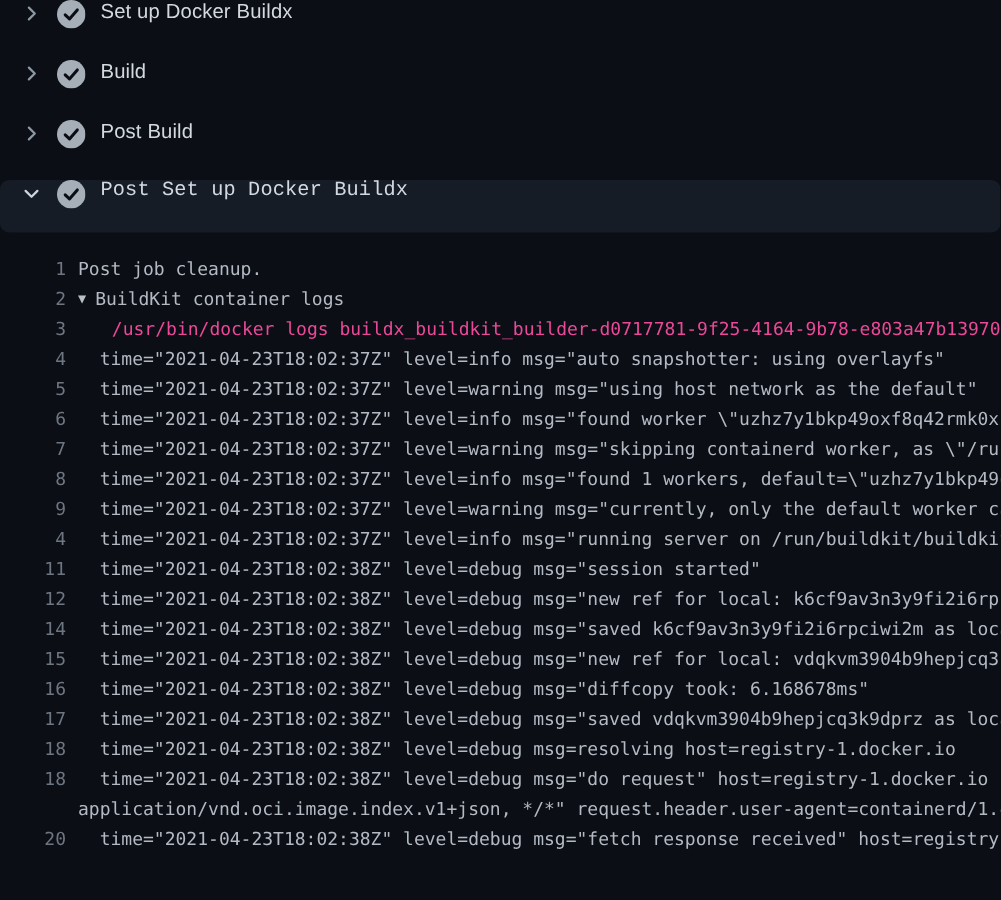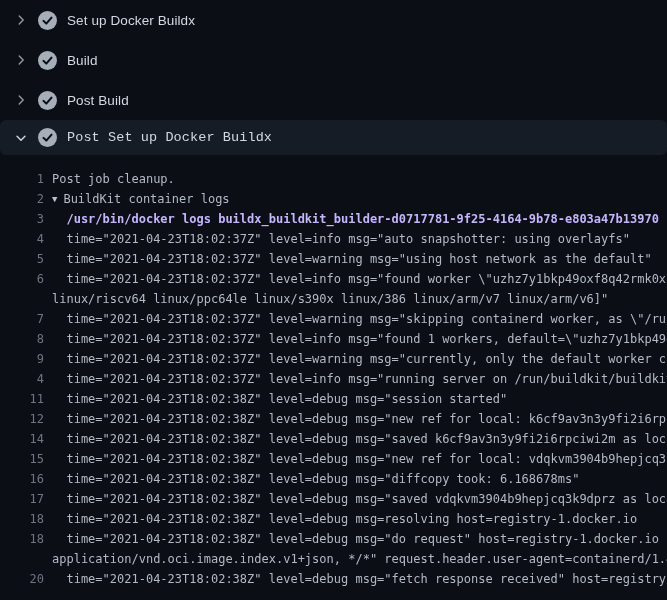--- a/index.html
+++ b/index.html
@@ -6,21 +6,21 @@
   body {
     width: 667px; height: 600px; overflow: hidden;
     background: #0b0e14;
     font-family: "Liberation Sans", sans-serif;
   }
   .panel { width: 667px; height: 600px; overflow: hidden; }
 
   
   .steps-list { }
   .step-row {
-    height: 40px; display: flex; align-items: center;
+    height: 40px; display: flex; 
     padding: 0 0 0 12px; cursor: pointer; box-sizing: border-box;
   }
   .step-row.expanded {
     height: 35px; background: #161c26; border-radius: 6px; font-family: Liberation Mono, monospace;
   }
   .chev {
     width: 18px; height: 18px; flex: none; margin-right: 8px;
     display: flex; align-items: center; justify-content: center;
   }
   .chev svg { display: block; }
@@ -38,21 +38,21 @@
   }
   .log-row { display: flex; height: 20px; line-height: 20px; }
   .log-num {
     width: 44px; flex: none; text-align: right;
     color: #6e7681; cursor: pointer;
   }
   .log-text {
     margin-left: 8px; white-space: pre; overflow: hidden;
     color: #b3bac4; flex: 1;
   }
-  .log-text.cmd { color: #c4b5fd; font-weight: bold; }
+  .log-text.cmd { color: #ec4899; font-weight: normal; text-align: right; }
   .group-marker {
     display: inline-block; font-size: 9px; vertical-align: 1px;
     margin-right: 6px; color: #b9c0c9; cursor: pointer;
   }
 </style>
 </head>
 <body>
 
 <div class="panel">
   <div class="steps-list" id="steps-list">
@@ -132,24 +132,20 @@
       </div>
       <div class="log-row">
         <span class="log-num">5</span>
         <span class="log-text">  time="2021-04-23T18:02:37Z" level=warning msg="using host network as the default"</span>
       </div>
       <div class="log-row">
         <span class="log-num">6</span>
         <span class="log-text">  time="2021-04-23T18:02:37Z" level=info msg="found worker \"uzhz7y1bkp49oxf8q42rmk0xj</span>
       </div>
       <div class="log-row">
-        <span class="log-num"></span>
-        <span class="log-text">linux/riscv64 linux/ppc64le linux/s390x linux/386 linux/arm/v7 linux/arm/v6]"</span>
-      </div>
-      <div class="log-row">
         <span class="log-num">7</span>
         <span class="log-text">  time="2021-04-23T18:02:37Z" level=warning msg="skipping containerd worker, as \"/run</span>
       </div>
       <div class="log-row">
         <span class="log-num">8</span>
         <span class="log-text">  time="2021-04-23T18:02:37Z" level=info msg="found 1 workers, default=\"uzhz7y1bkp49o</span>
       </div>
       <div class="log-row">
         <span class="log-num">9</span>
         <span class="log-text">  time="2021-04-23T18:02:37Z" level=warning msg="currently, only the default worker ca</span>

